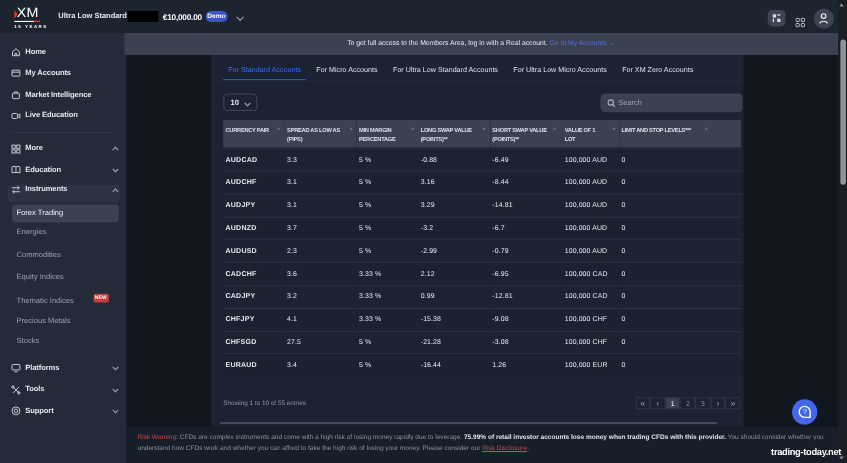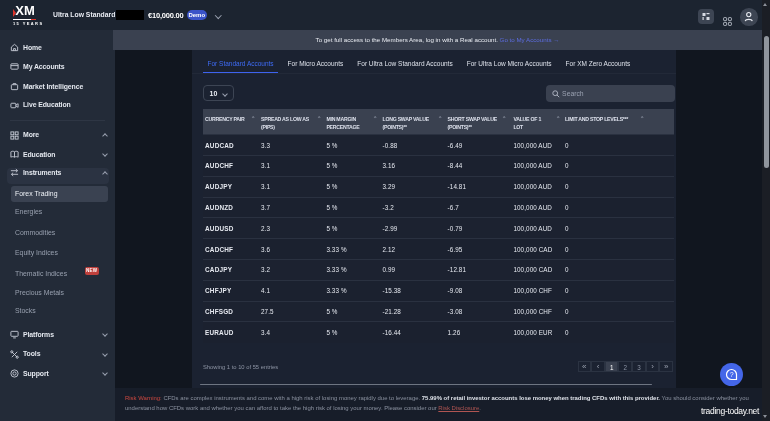--- a/index.html
+++ b/index.html
@@ -3,21 +3,21 @@
 <meta charset="utf-8">
 <style>
   * { margin:0; padding:0; box-sizing:border-box; }
   html,body { width:770px; height:421px; overflow:hidden; }
   body { background:#11161f; font-family:"Liberation Sans", sans-serif; position:relative; }
   .abs { position:absolute; }
 
   
   .topbar { left:0; top:0; width:770px; height:30px; background:#1c2430; }
   .logo { left:12px; top:6px; width:26px; height:19px; }
-  .xm { position:absolute; left:3.2px; top:-2px; color:#fff; font-weight:bold; font-size:13px; letter-spacing:0.2px; transform:scaleY(0.95); transform-origin:top left; }
+  .xm { position:absolute; left:3.2px; top:-2px; color:#fff; font-weight:normal; font-size:13px; letter-spacing:0.2px; transform:scaleY(0.95); transform-origin:top left; }
   .redtri { position:absolute; left:1.2px; top:2.8px; width:0; height:0; border-left:3px solid #e0352b; border-top:4px solid transparent; border-bottom:4px solid transparent; }
   .logoline { position:absolute; left:1px; top:12.5px; width:23px; height:1px; background:#fff; }
   .logoline-red { position:absolute; left:19px; top:12.5px; width:5px; height:1px; background:#e0352b; }
   .yrs { position:absolute; left:1px; top:14.5px; color:#fff; font-size:4px; letter-spacing:1.4px; font-weight:bold; white-space:nowrap; }
   .acct { left:53px; top:11px; color:#e8ebf2; font-size:6.8px; font-weight:bold; white-space:nowrap; }
   .blackbox { left:115.5px; top:9.7px; width:28.5px; height:10.5px; background:#000; }
   .bal { left:148px; top:10.5px; color:#fff; font-size:7.5px; font-weight:bold; letter-spacing:-0.2px; white-space:nowrap; }
   .demo { left:187px; top:9.7px; width:19.5px; height:10.5px; background:#3a53c8; border-radius:5.5px; color:#fff; font-size:6px; font-weight:bold; text-align:center; line-height:10.5px; }
   .tbchev { left:216px; top:12.5px; }
   .chev { width:4.5px; height:4.5px; border-right:1.1px solid #9aa1b0; border-bottom:1.1px solid #9aa1b0; transform:rotate(45deg); }
@@ -72,21 +72,21 @@
   .hscroll { position:absolute; left:8.3px; top:333.5px; width:452px; height:1.5px; background:#6e7582; border-radius:1px; }
 
   
   .footer { left:115px; top:388px; width:655px; height:33px; background:#171d29; }
   .ftext { position:absolute; left:10px; top:4.5px; color:#8b92a0; font-size:5.95px; line-height:10.2px; white-space:nowrap; }
   .ftext .rw { color:#cc4840; }
   .ftext b { color:#dfe3ea; }
   .ftext a { color:#b05552; text-decoration:underline; }
 
   .chatbtn { left:720px; top:362.5px; width:23px; height:23px; background:#4466e8; border-radius:50%; }
-  .watermark { left:701px; top:406px; color:#fff; font-size:8.5px; font-weight:normal; letter-spacing:-0.3px; z-index:30; white-space:nowrap; }
+  .watermark { left:701px; top:406px; color:#fff; font-size:8.5px; font-weight:bold; letter-spacing:-0.3px; z-index:30; white-space:nowrap; }
 
   
   .vscroll { left:762px; top:0; width:8px; height:421px; background:#1b1e25; z-index:20; }
   .vthumb { position:absolute; left:1.5px; top:36px; width:5px; height:132px; background:#90959d; border-radius:3px; }
   .uparrow { position:absolute; left:1.2px; top:3px; width:0; height:0; border-left:2.8px solid transparent; border-right:2.8px solid transparent; border-bottom:3.6px solid #8b9099; }
   .downarrow { position:absolute; left:1.2px; bottom:3px; width:0; height:0; border-left:2.8px solid transparent; border-right:2.8px solid transparent; border-top:3.6px solid #8b9099; }
 </style>
 </head>
 <body>
 

